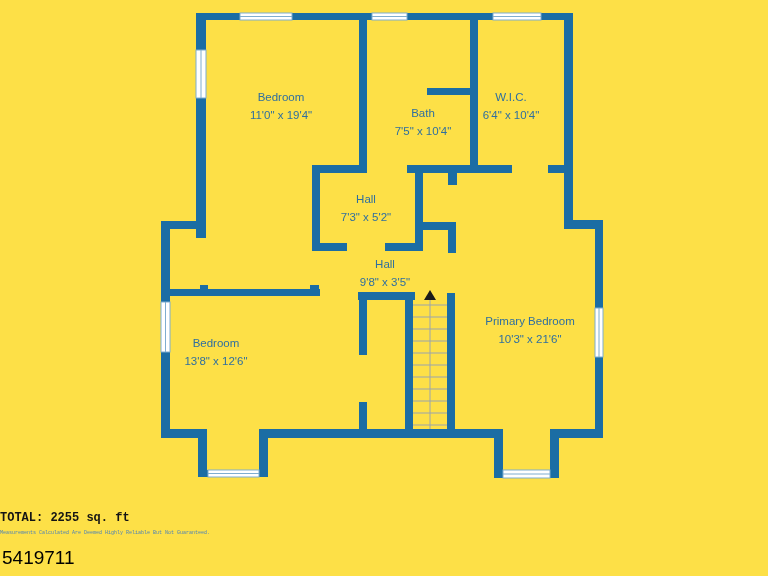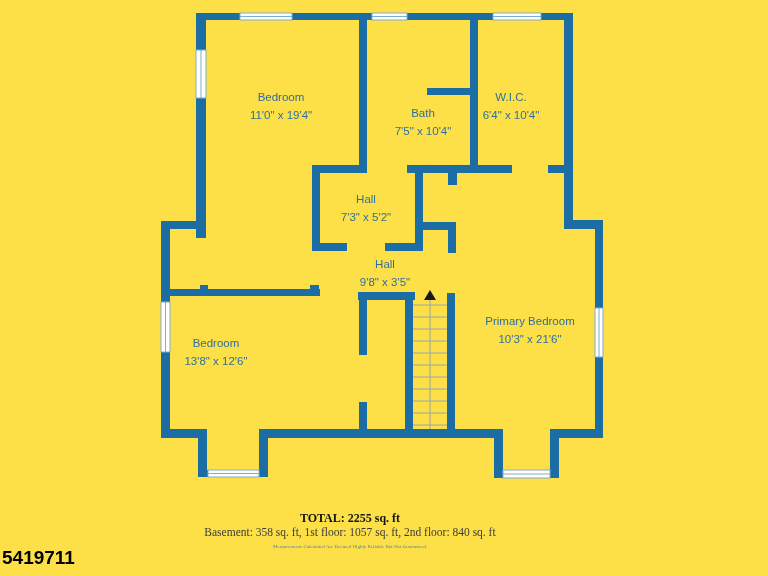--- a/index.html
+++ b/index.html
@@ -11,33 +11,31 @@
     font-family:"Liberation Sans", sans-serif;
   }
   .stage svg{position:absolute;top:0;left:0;}
   .plan-label{
     font-family:"Liberation Sans", sans-serif;
     font-size:11.5px;
   }
   .summary{
     position:absolute;
     top:511px;left:0;width:700px;
-    text-align:center;
     line-height:14px;
-    font-family:Liberation Serif, serif;
+    font-family:Liberation Mono, monospace;
   }
   .summary .total{font-size:12px;font-weight:bold;color:#141414;}
   .summary .floors,.summary .excluded{font-size:11.5px;color:#3b3b3b;}
   .summary .disclaimer{font-size:5px;line-height:8px;margin-top:4px;color:#4d82b8;}
   .listing-id{
     position:absolute;
     left:2px;top:547px;
     font-size:19px;color:#000000;
     font-family:"Liberation Sans", sans-serif;
-    font-weight:bold;
   }
 </style>
 </head>
 <body>
 
 <div class="stage">
 
   <svg width="768" height="576" viewBox="0 0 768 576">
 
     <g fill="#1b6da4">
@@ -171,18 +169,17 @@
       <text x="216" y="347">Bedroom</text>
       <text x="216" y="365">13'8" x 12'6"</text>
 
       <text x="530" y="325">Primary Bedroom</text>
       <text x="530" y="343">10'3" x 21'6"</text>
     </g>
   </svg>
 
   <div class="summary">
     <div class="total">TOTAL: 2255 sq. ft</div>
-    <div class="floors">Basement: 358 sq. ft, 1st floor: 1057 sq. ft, 2nd floor: 840 sq. ft</div>
     <div class="disclaimer">Measurements Calculated Are Deemed Highly Reliable But Not Guaranteed.</div>
   </div>
 
   <div class="listing-id">5419711</div>
 </div>
 
 </body></html>

